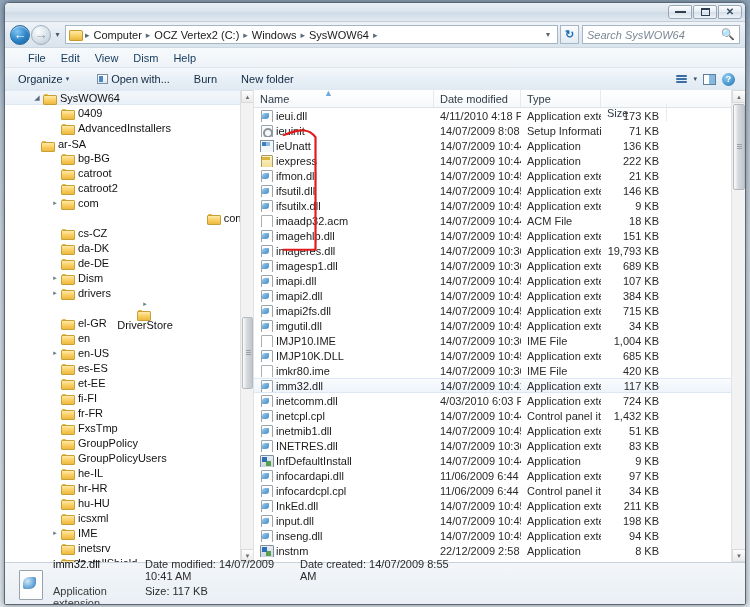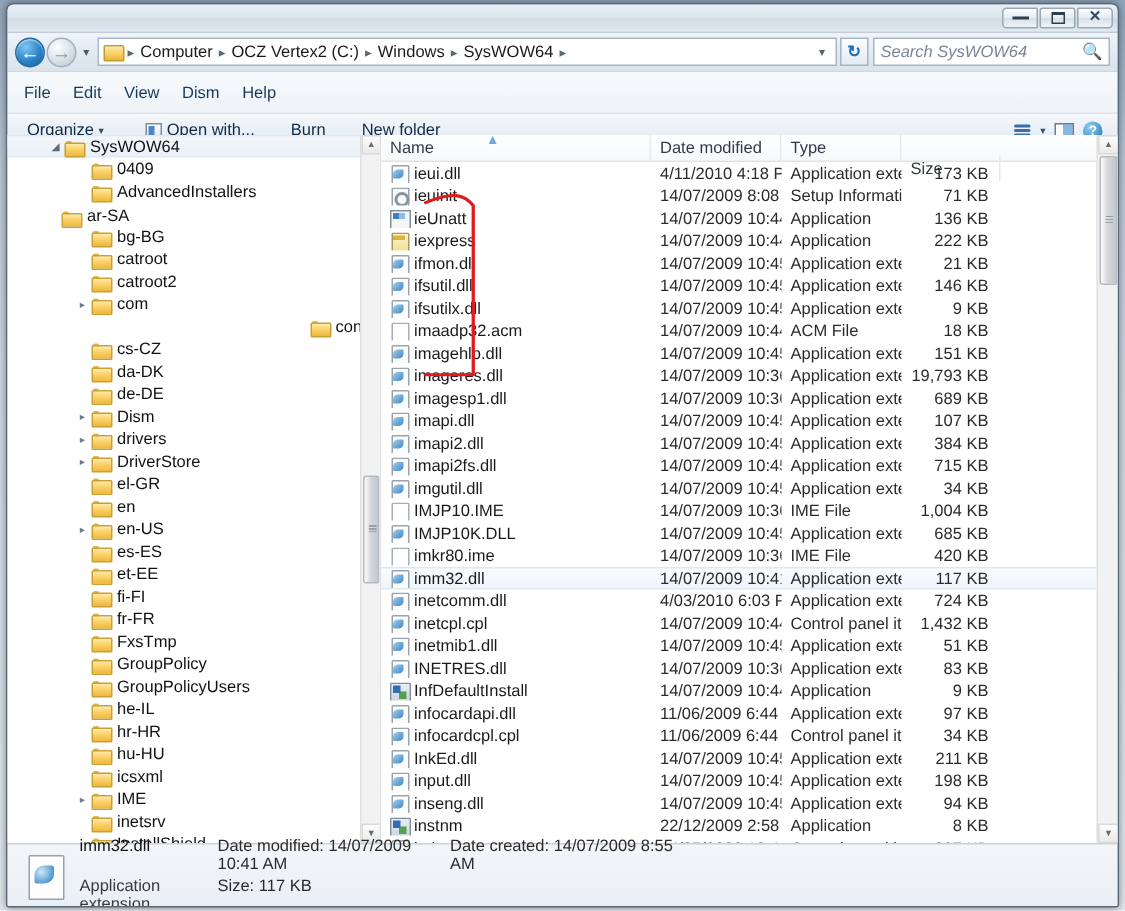--- a/index.html
+++ b/index.html
@@ -109,24 +109,24 @@
   #searchbox {
     width: 158px; height: 19px; margin-left: 3px;
     background: #fff; border: 1px solid #a6b6c5;
     display: flex; align-items: center; padding: 0 4px;
   }
   #searchtext { flex:1; font-size:11px; font-style: italic; color:#7b8794; }
   #searchicon { color:#2d6fa8; font-size:11px; }
 
   
   #menubar {
-    height: 28px;
+    height: 20px;
     background: linear-gradient(180deg,#f7fafc 0%, #eef3f8 100%);
     display: flex; align-items: center;
-    padding-left: 4px; gap: 1px;
+    padding-left: 16px; gap: 1px;
     border-bottom: 1px solid #dde4eb;
   }
   .menuitem { padding: 1px 7px; font-size: 11px; color: #14395b; }
 
   
   #cmdbar {
     height: 23px;
     background: linear-gradient(180deg,#f5f8fb 0%, #e8eff6 52%, #e0e9f2 100%);
     display: flex; align-items: center;
     padding: 0 6px;
@@ -487,21 +487,21 @@
           <div class="treerow" style="padding-left: 44px;">
             <span class="expander">▸</span>
             <span class="tfolder"></span>
             <span>Dism</span>
           </div>
           <div class="treerow" style="padding-left: 44px;">
             <span class="expander">▸</span>
             <span class="tfolder"></span>
             <span>drivers</span>
           </div>
-          <div class="treerow" style="padding-left: 44px;">
+          <div class="treerow" style="padding-left: 32px; flex-direction: column;">
             <span class="expander">▸</span>
             <span class="tfolder"></span>
             <span>DriverStore</span>
           </div>
           <div class="treerow" style="padding-left: 44px;">
             <span class="expander">&nbsp;</span>
             <span class="tfolder"></span>
             <span>el-GR</span>
           </div>
           <div class="treerow" style="padding-left: 44px;">

